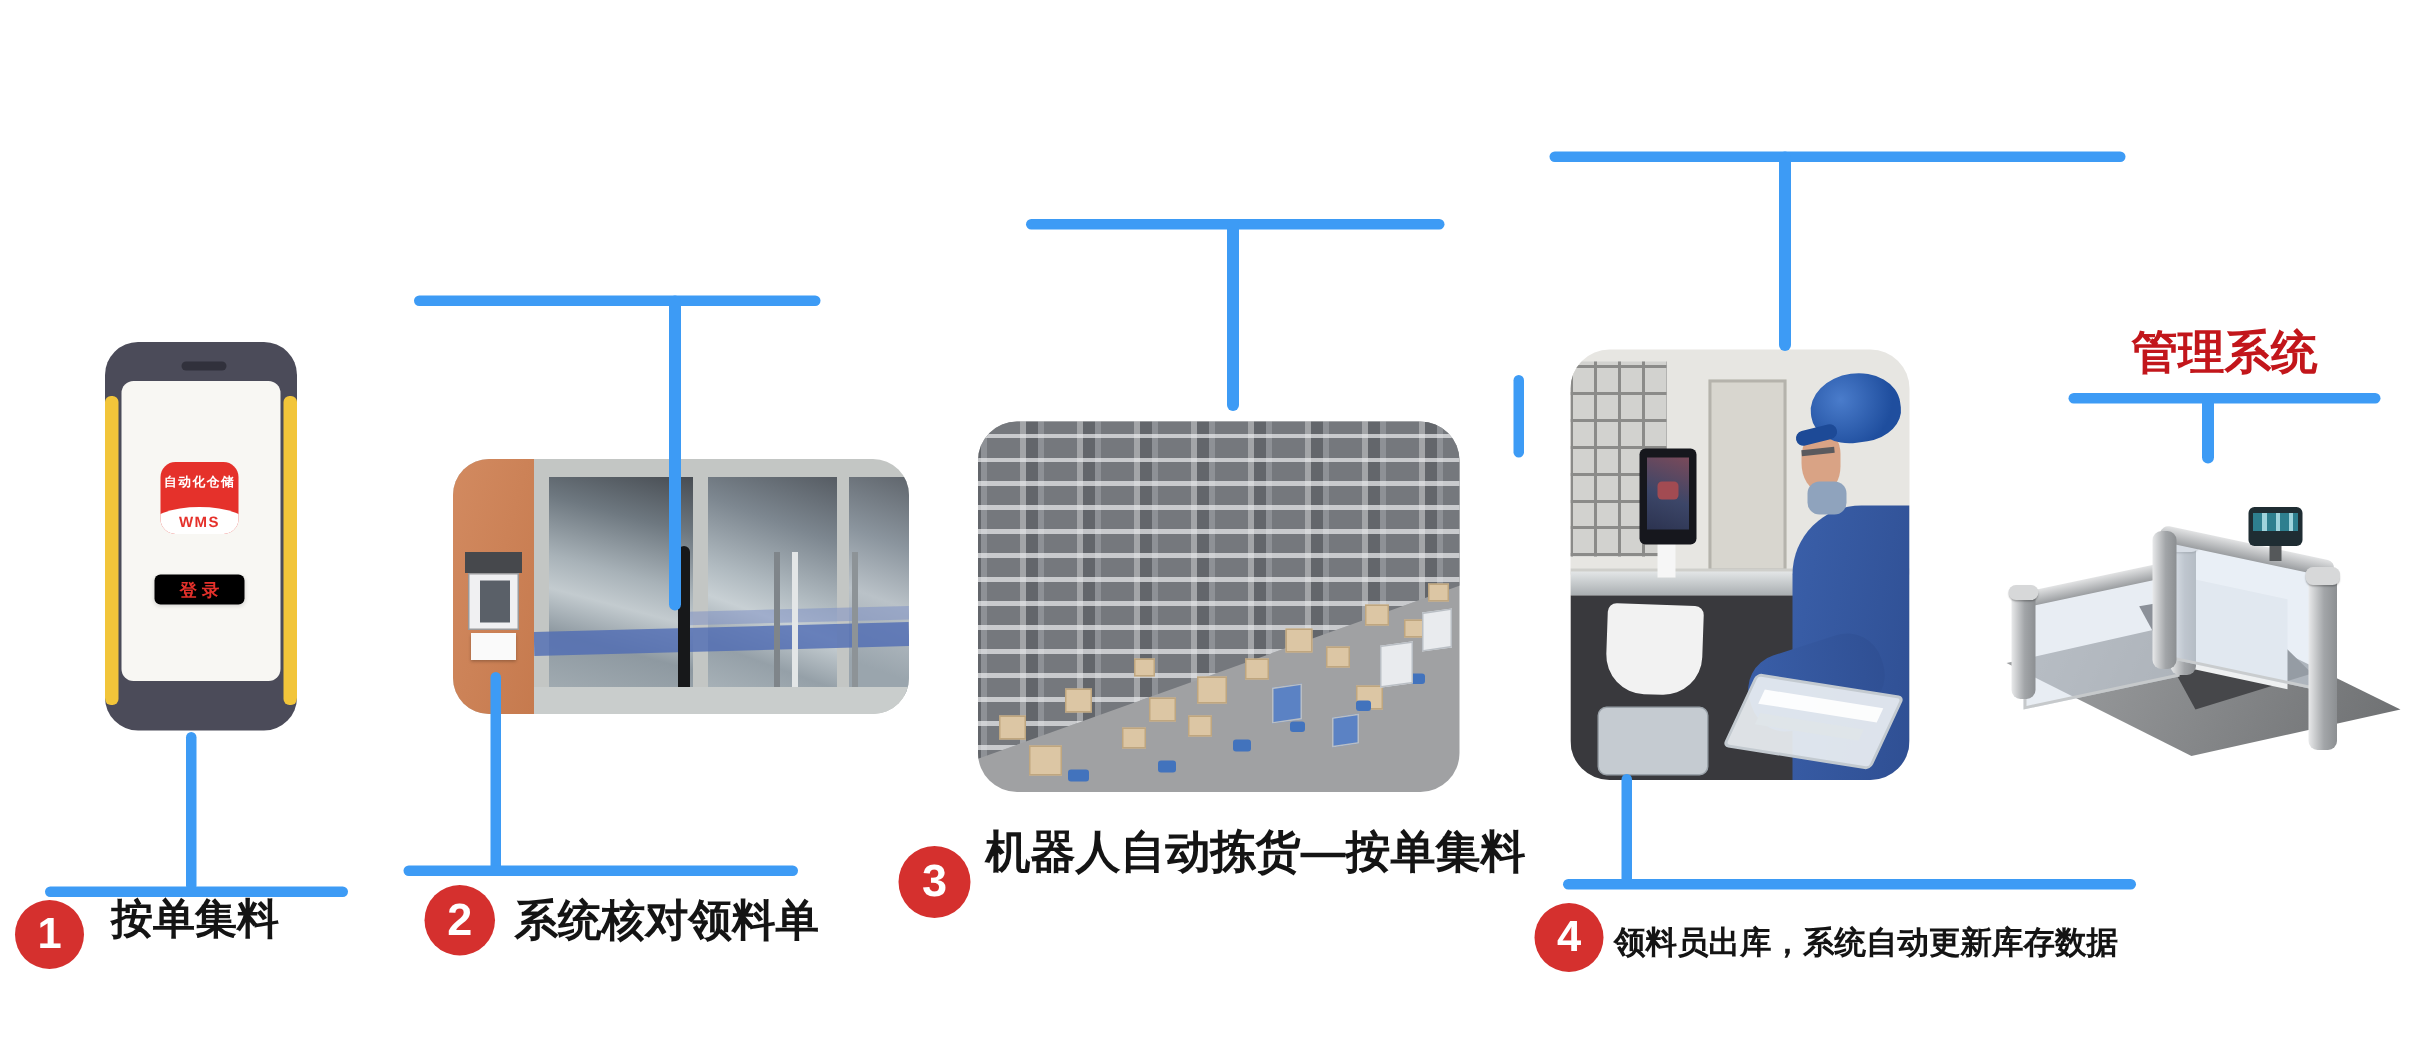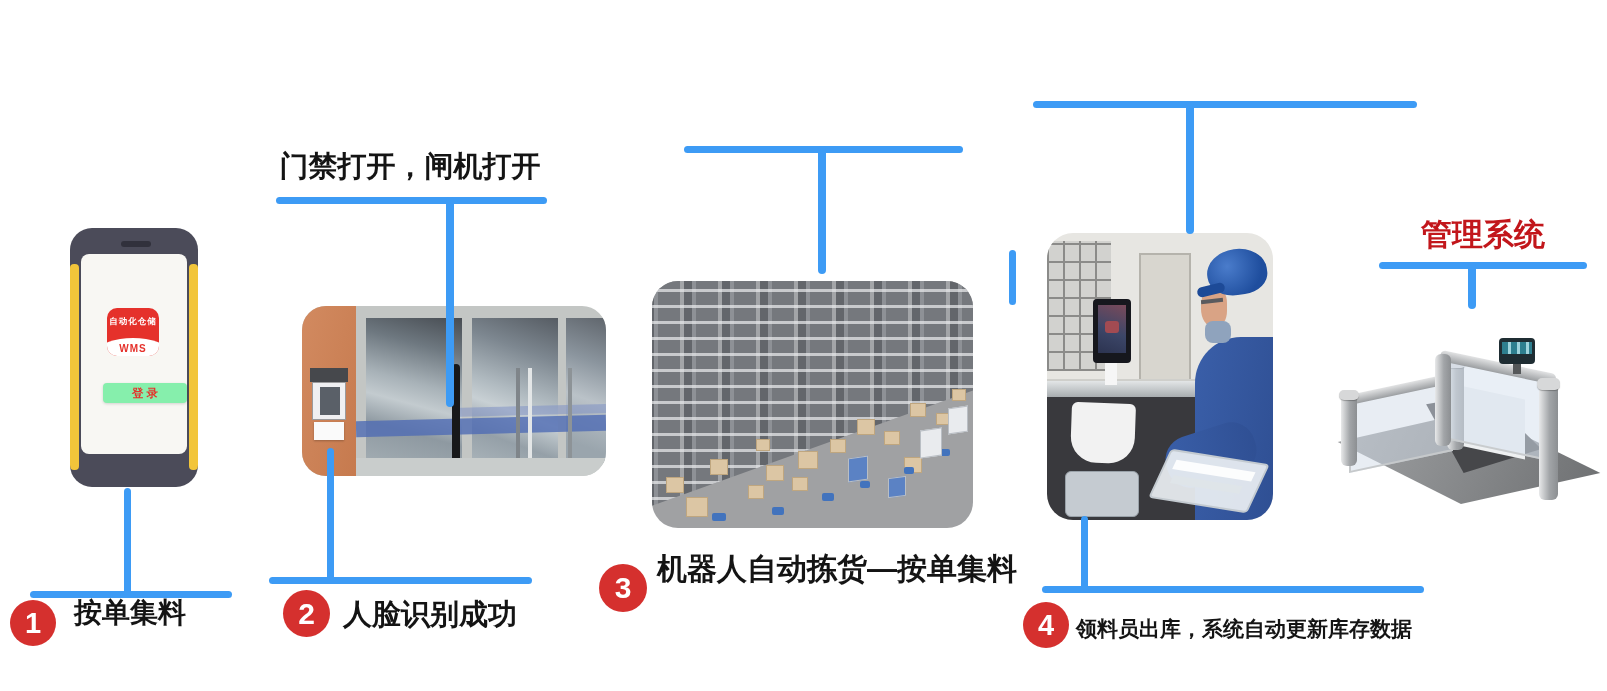--- a/index.html
+++ b/index.html
@@ -40,34 +40,33 @@
   <div class="line" style="left:1033px;top:101px;width:384px;height:7px;"></div>
   <div class="line" style="left:1186px;top:101px;width:8px;height:133px;"></div>
   <div class="line" style="left:1009px;top:250px;width:7px;height:55px;"></div>
 
   <div class="line" style="left:1081px;top:516px;width:7px;height:75px;"></div>
   <div class="line" style="left:1042px;top:586px;width:382px;height:7px;"></div>
 
   <div class="line" style="left:1379px;top:262px;width:208px;height:7px;"></div>
   <div class="line" style="left:1468px;top:262px;width:8px;height:47px;"></div>
 
-  <div class="callout" style="left:272px;top:147px;width:276px;font-size:29px;">门禁打开，闸机打开</div>
   <div class="callout red" style="left:1379px;top:214px;width:208px;font-size:31px;">管理系统</div>
 
   <div class="photo" style="left:70px;top:228px;width:128px;height:259px;border-radius:22px;background:#4b4b59;">
     <div class="abs" style="left:0;top:36px;width:9px;height:206px;background:#f2c53a;border-radius:4px;"></div>
     <div class="abs" style="right:0;top:36px;width:9px;height:206px;background:#f2c53a;border-radius:4px;"></div>
     <div class="abs" style="left:51px;top:13px;width:30px;height:6px;background:#31313c;border-radius:3px;"></div>
     <div class="abs" style="left:11px;top:26px;width:106px;height:200px;background:#f8f7f3;border-radius:8px;">
       <div class="abs" style="left:26px;top:54px;width:52px;height:48px;background:#e5312b;border-radius:10px;overflow:hidden;">
         <div class="abs" style="left:0;top:8px;width:52px;text-align:center;color:#ffffff;font-size:8.5px;font-weight:700;letter-spacing:1px;">自动化仓储</div>
         <div class="abs" style="left:-8px;bottom:-8px;width:68px;height:26px;background:#ffffff;border-radius:50%;"></div>
         <div class="abs" style="left:0;bottom:2px;width:52px;text-align:center;color:#e5312b;font-size:10px;font-weight:700;letter-spacing:1px;">WMS</div>
       </div>
-      <div class="abs" style="left:22px;top:129px;width:84px;height:20px;background:#86efac;border-radius:4px;box-shadow:0 1px 3px rgba(0,0,0,.15);display:flex;align-items:center;justify-content:center;color:#e5312b;font-size:11.5px;font-weight:700;">登 录</div>
+      <div class="abs" style="left:22px;top:129px;width:60px;height:20px;background:#000000;border-radius:4px;box-shadow:0 1px 3px rgba(0,0,0,.15);display:flex;align-items:center;justify-content:center;color:#e5312b;font-size:11.5px;font-weight:700;">登 录</div>
     </div>
   </div>
 
   <div class="photo" style="left:302px;top:306px;width:304px;height:170px;border-radius:24px;background:#c3c6c4;">
     <div class="abs" style="left:64px;top:12px;width:96px;height:146px;background:linear-gradient(195deg,#474c52 0%,#6e7880 22%,#a8b2b8 45%,#c3cbcf 58%,#8e99a1 75%,#a3adb3 100%);"></div>
     <div class="abs" style="left:170px;top:12px;width:86px;height:146px;background:linear-gradient(200deg,#565c63 0%,#7d8790 25%,#b0bac0 50%,#c8d0d4 62%,#95a0a8 80%,#aab4ba 100%);"></div>
     <div class="abs" style="left:264px;top:12px;width:40px;height:146px;background:linear-gradient(200deg,#60666d 0%,#8b959e 30%,#bac2c8 55%,#9aa5ad 85%);"></div>
     <div class="abs" style="left:54px;top:112px;width:250px;height:16px;background:#4f6cb4;opacity:.8;transform:rotate(-1.5deg);"></div>
     <div class="abs" style="left:150px;top:100px;width:154px;height:9px;background:#7f92c4;opacity:.55;transform:rotate(-1.5deg);"></div>
     <div class="abs" style="left:150px;top:58px;width:8px;height:104px;background:#17181a;border-radius:4px;"></div>
@@ -166,21 +165,21 @@
       <div class="abs" style="left:3px;top:4px;width:30px;height:12px;background:repeating-linear-gradient(90deg,#2e7f8f 0 6px,#9fd4dd 6px 9px);"></div>
     </div>
   </div>
 
   <div class="badge" style="left:10px;top:600px;width:46px;height:46px;font-size:29px;">1</div>
   <div class="slabel" style="left:74px;top:596px;font-size:28px;">
     <span style="display:block;">按单集料</span>
   </div>
 
   <div class="badge" style="left:283px;top:590px;width:47px;height:47px;font-size:30px;">2</div>
-  <div class="slabel" style="left:343px;top:598px;font-size:29px;">人脸识别成功</div>
+  <div class="slabel" style="left:343px;top:598px;font-size:29px;">系统核对领料单</div>
 
   <div class="badge" style="left:599px;top:564px;width:48px;height:48px;font-size:30px;">3</div>
   <div class="slabel" style="left:657px;top:552px;font-size:30px;">机器人自动拣货—按单集料</div>
 
   <div class="badge" style="left:1023px;top:602px;width:46px;height:46px;font-size:29px;">4</div>
   <div class="slabel" style="left:1076px;top:612px;font-size:21px;">领料员出库，系统自动更新库存数据</div>
 
 </div>
 
 </body></html>

